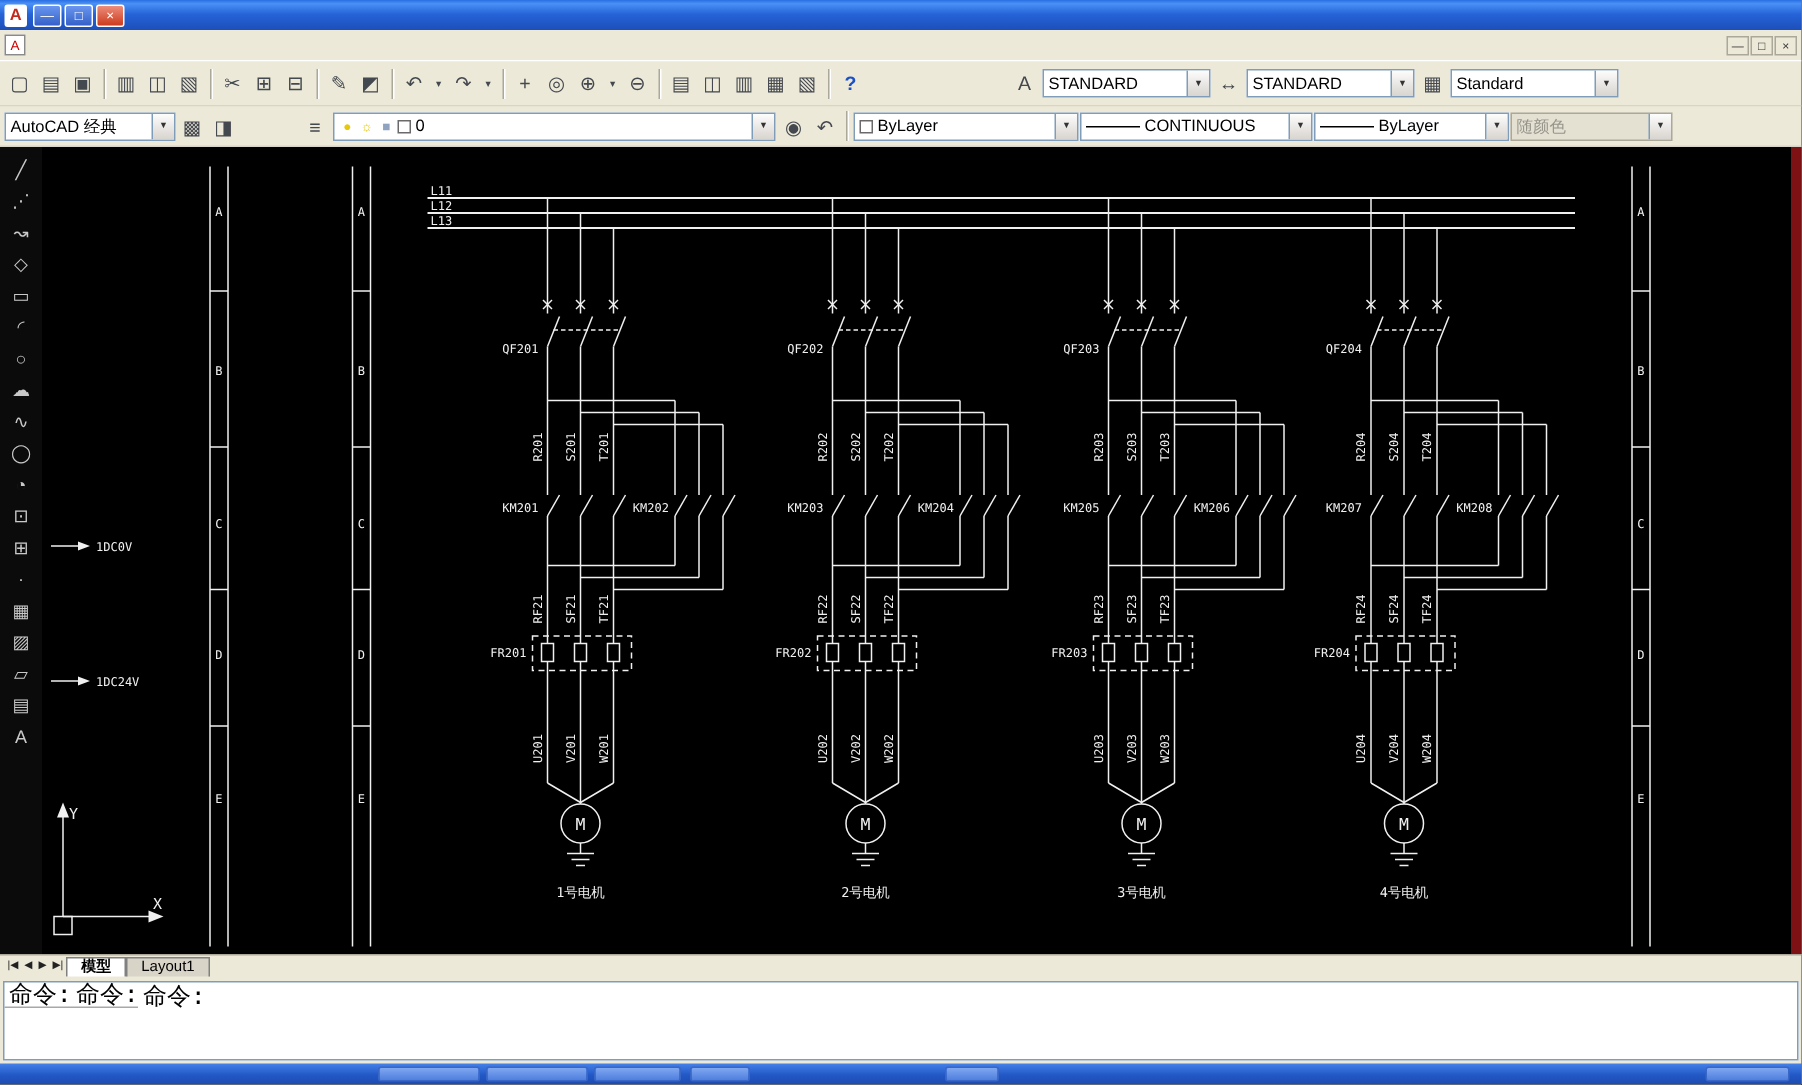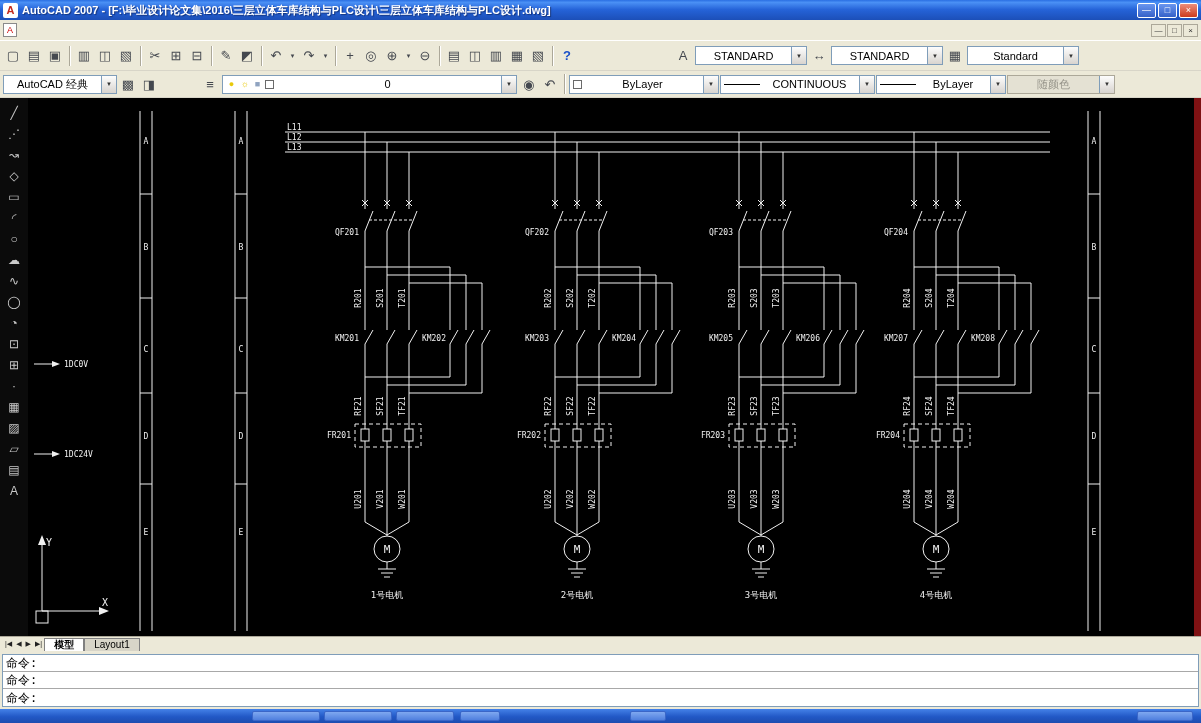--- a/index.html
+++ b/index.html
@@ -54,21 +54,21 @@
   .tbbtn, .tbicon {
     width:20px; height:20px; display:inline-flex; align-items:center; justify-content:center;
     font-size:13px; color:#44484f; flex:none;
   }
   .tbbtn.small { width:11px; font-size:7px; }
   .tb-sep { width:1px; height:20px; background:#ACA899; margin:0 3px; box-shadow:1px 0 0 #fff; flex:none; }
   .combo {
     height:19px; background:#fff; border:1px solid #7F9DB9; display:flex; align-items:center;
     font-size:11px; padding-left:3px; gap:3px; flex:none; overflow:hidden;
   }
-  .combo-val { flex:1; white-space:nowrap; overflow:hidden;text-align:center; }
+  .combo-val { flex:1; white-space:nowrap; overflow:hidden; }
   .combo-dd {
     width:15px; height:100%; background:linear-gradient(180deg,#fdfdfd,#d8d4cf);
     border-left:1px solid #7F9DB9; font-size:6px; display:flex; align-items:center;
     justify-content:center; color:#333; flex:none;
   }
   .combo.disabled { background:#e4e1d3; color:#97958b; border-color:#ACA899; }
   .w112{width:112px} .w128{width:114px} .w295{width:295px} .w150{width:150px}
   .w155{width:155px} .w130{width:130px} .w108{width:108px}
   .styles-section { margin-left:95px; display:flex; align-items:center; gap:2px; }
   .layers-section { margin-left:40px; display:flex; align-items:center; gap:2px; }
@@ -95,41 +95,40 @@
   .tab-nav { font-size:7px; padding:0 2px; color:#222; line-height:14px; }
   .tab {
     padding:0 9px; border:1px solid #808080; border-bottom:none; background:#d8d5c8;
     height:13px; line-height:12px; white-space:nowrap;
   }
   .tab.active { background:#fff; font-weight:bold; }
   
   .cmdwin { height:58px; background:#ECE9D8; padding:3px 2px 2px 2px; }
   .cmd-inner {
     background:#fff; border:1px solid #7F9DB9; height:100%;
-    font-family:"DejaVu Sans Mono", monospace; font-size:12px; color:#000;
-    display:flex; flex-direction:column;justify-content:space-between;
+    font-family:"DejaVu Sans Mono", monospace; font-size:16px; color:#000;
+    display:flex; justify-content:space-between;
   }
   .cmd-line { height:17px; line-height:16px; padding-left:3px; border-bottom:1px solid #a8a8a8; }
   .cmd-prompt { flex:1; line-height:18px; padding-left:3px; }
   
   .statusbar {
     height:14px; background:linear-gradient(180deg,#4481e8,#2258c6 55%,#1d4cb0);
     display:flex; align-items:center;
   }
   .tseg {
     height:10px; border-radius:2px; flex:none;
     background:linear-gradient(180deg,#7FA8F0,#4F7FDE); border:1px solid #3a66c8;
   }
 </style>
 </head>
 <body>
 
 <div class="titlebar">
   <span class="app-icon">A</span>
-  <span class="title-text">AutoCAD 2007 - [F:\毕业设计论文集\2016\三层立体车库结构与PLC设计\三层立体车库结构与PLC设计.dwg]</span>
   <span class="win-btns" id="win-btns">
       <span class="wb">—</span>
       <span class="wb">□</span>
       <span class="wb close">×</span>
     </span>
 </div>
 
 <div class="menubar">
   <span class="dwg-icon">A</span>
   <span class="mdi-btns" id="mdi-btns">

